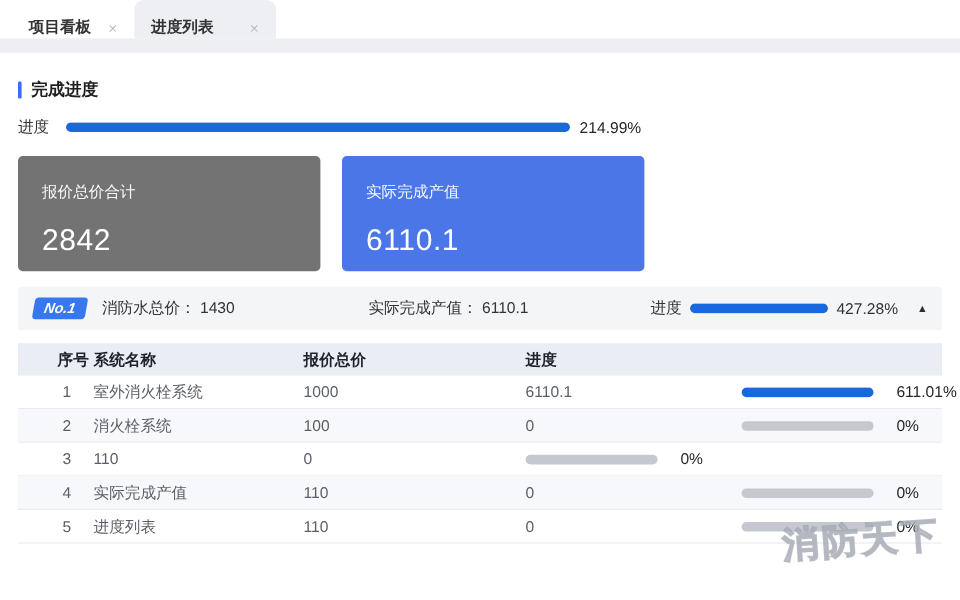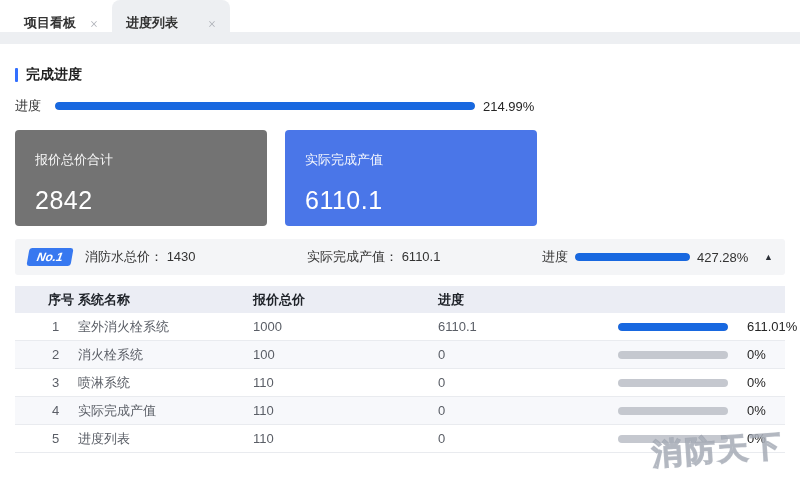--- a/index.html
+++ b/index.html
@@ -151,21 +151,20 @@
         <span>0</span>
         <span class="cell-progress">
           <span class="track row-track">
               <span class="fill" style="display: block; width: 0%; background: rgb(197, 200, 207);"></span>
             </span>
           <span>0%</span>
         </span>
       </div>
       <div class="trow">
         <span>3</span>
-        <span>喷淋系统</span>
         <span>110</span>
         <span>0</span>
         <span class="cell-progress">
           <span class="track row-track">
               <span class="fill" style="display: block; width: 0%; background: rgb(197, 200, 207);"></span>
             </span>
           <span>0%</span>
         </span>
       </div>
       <div class="trow">

